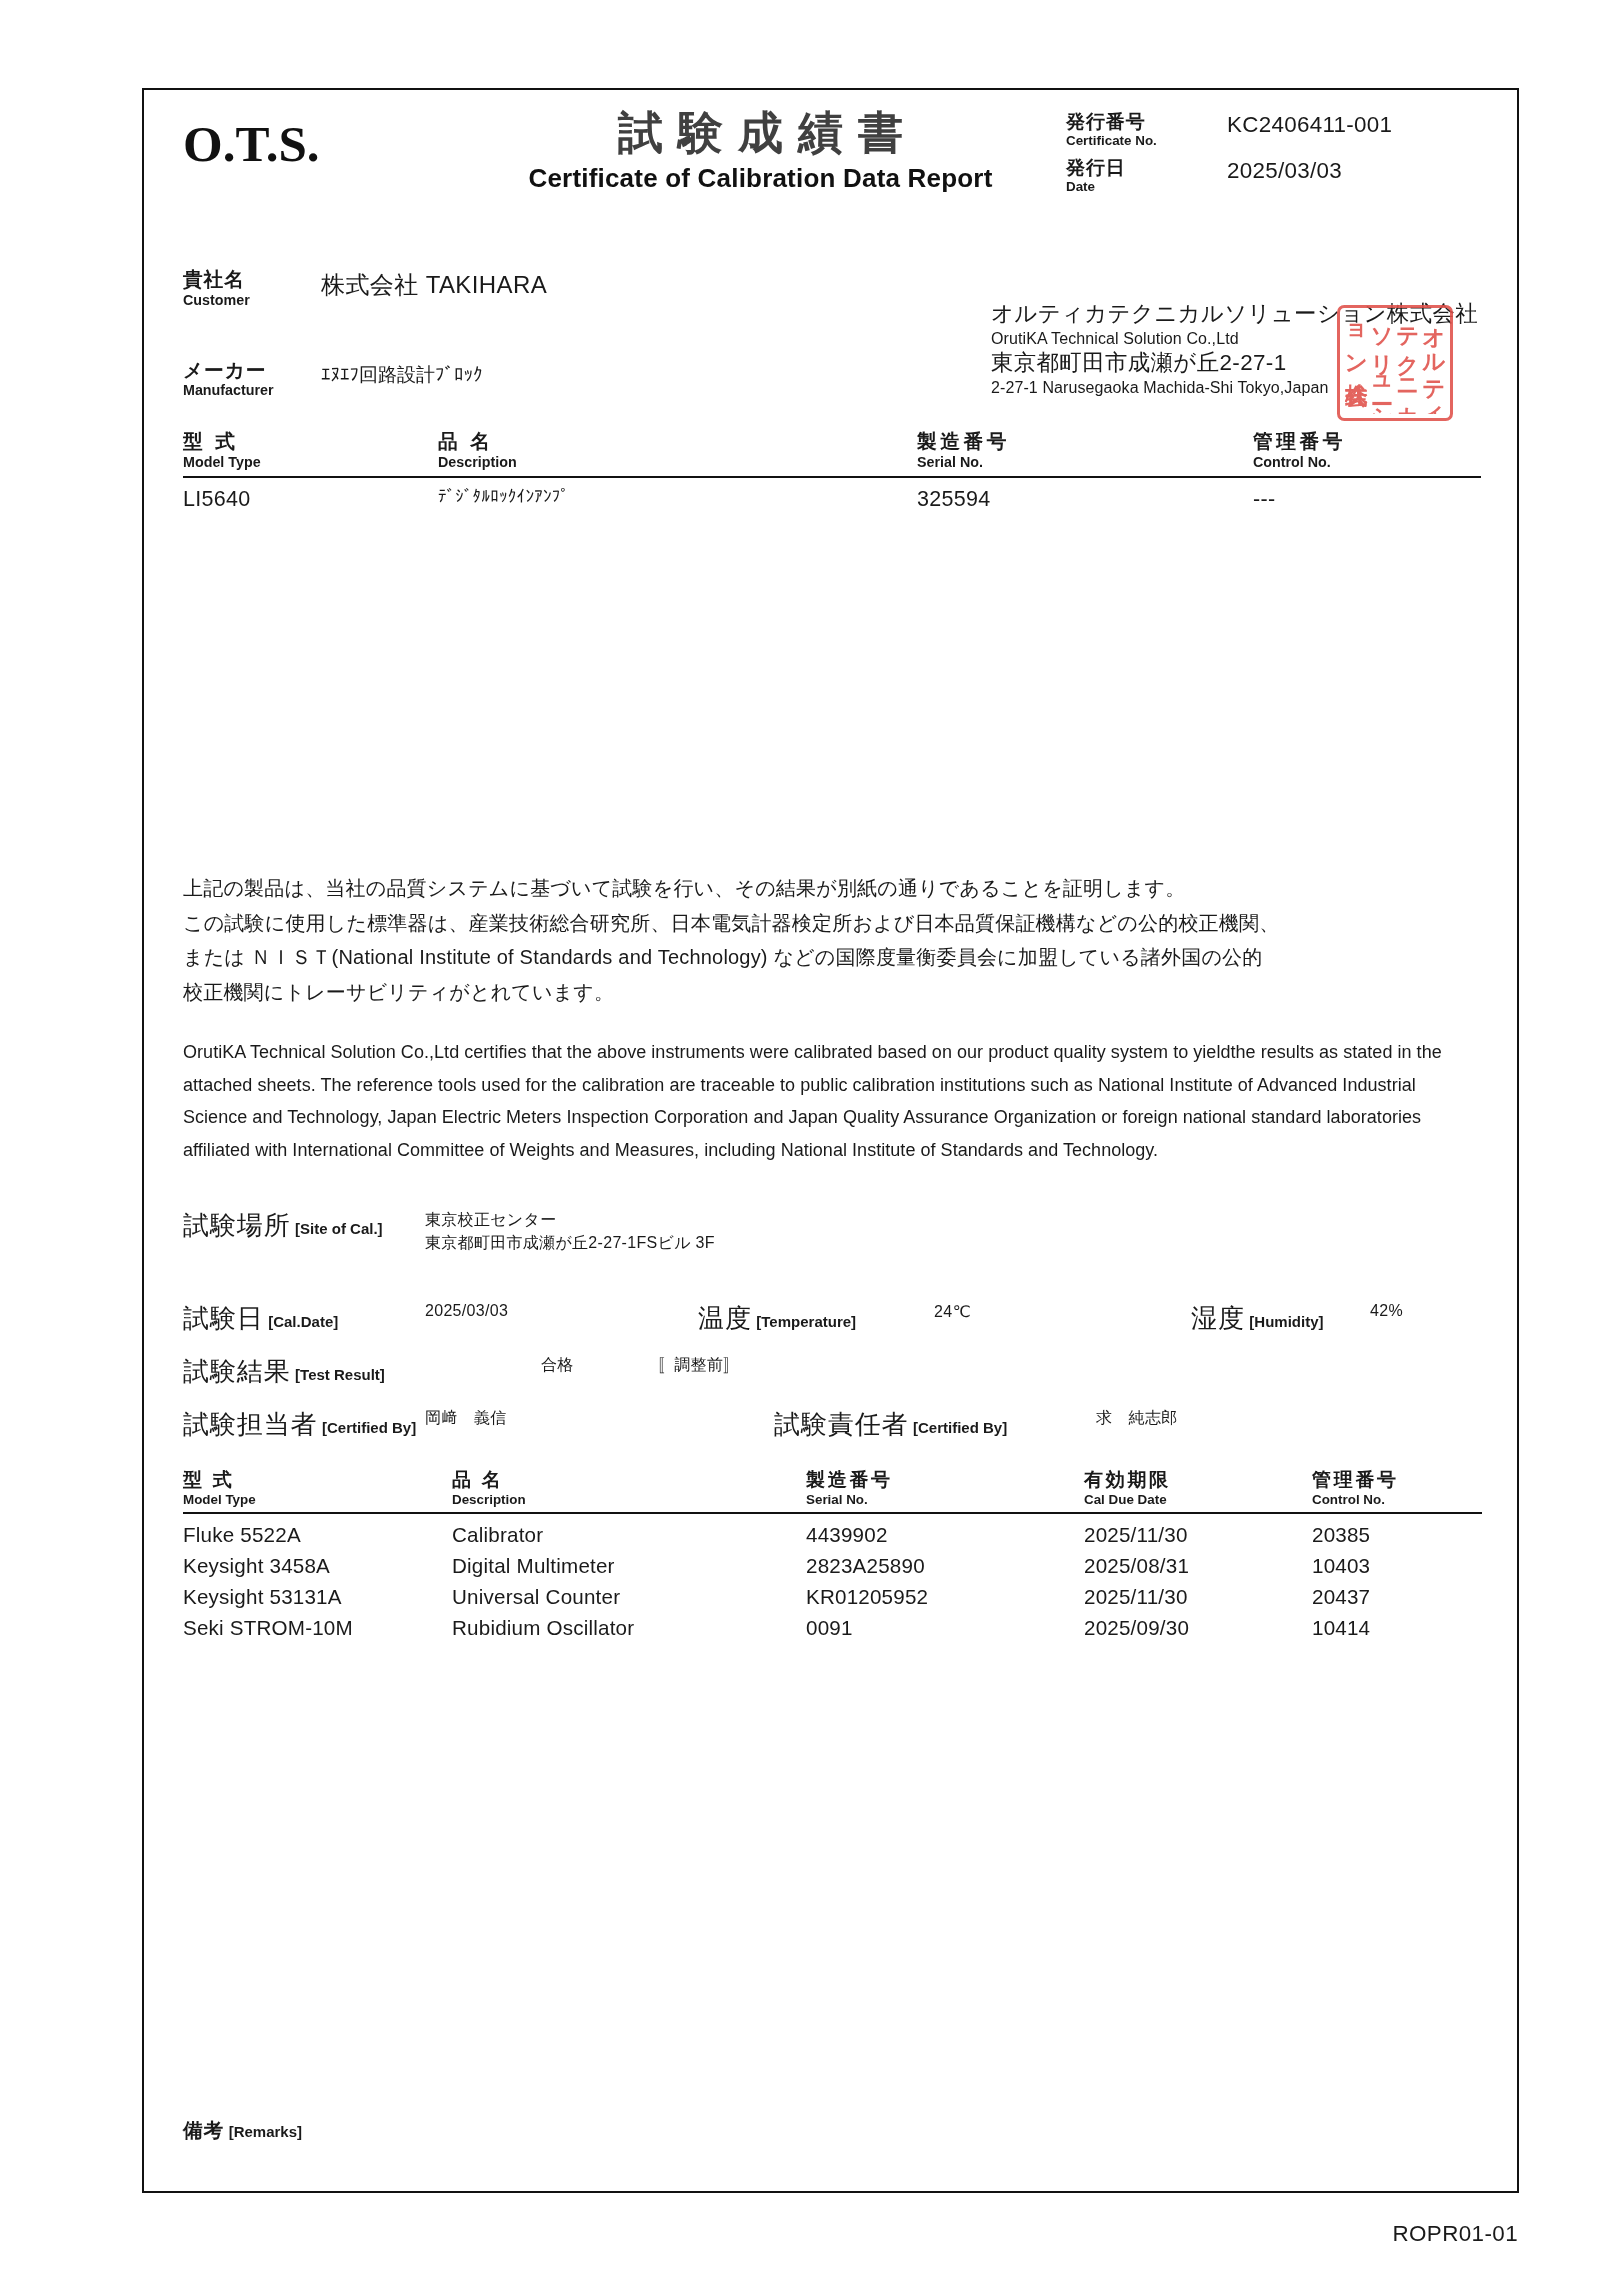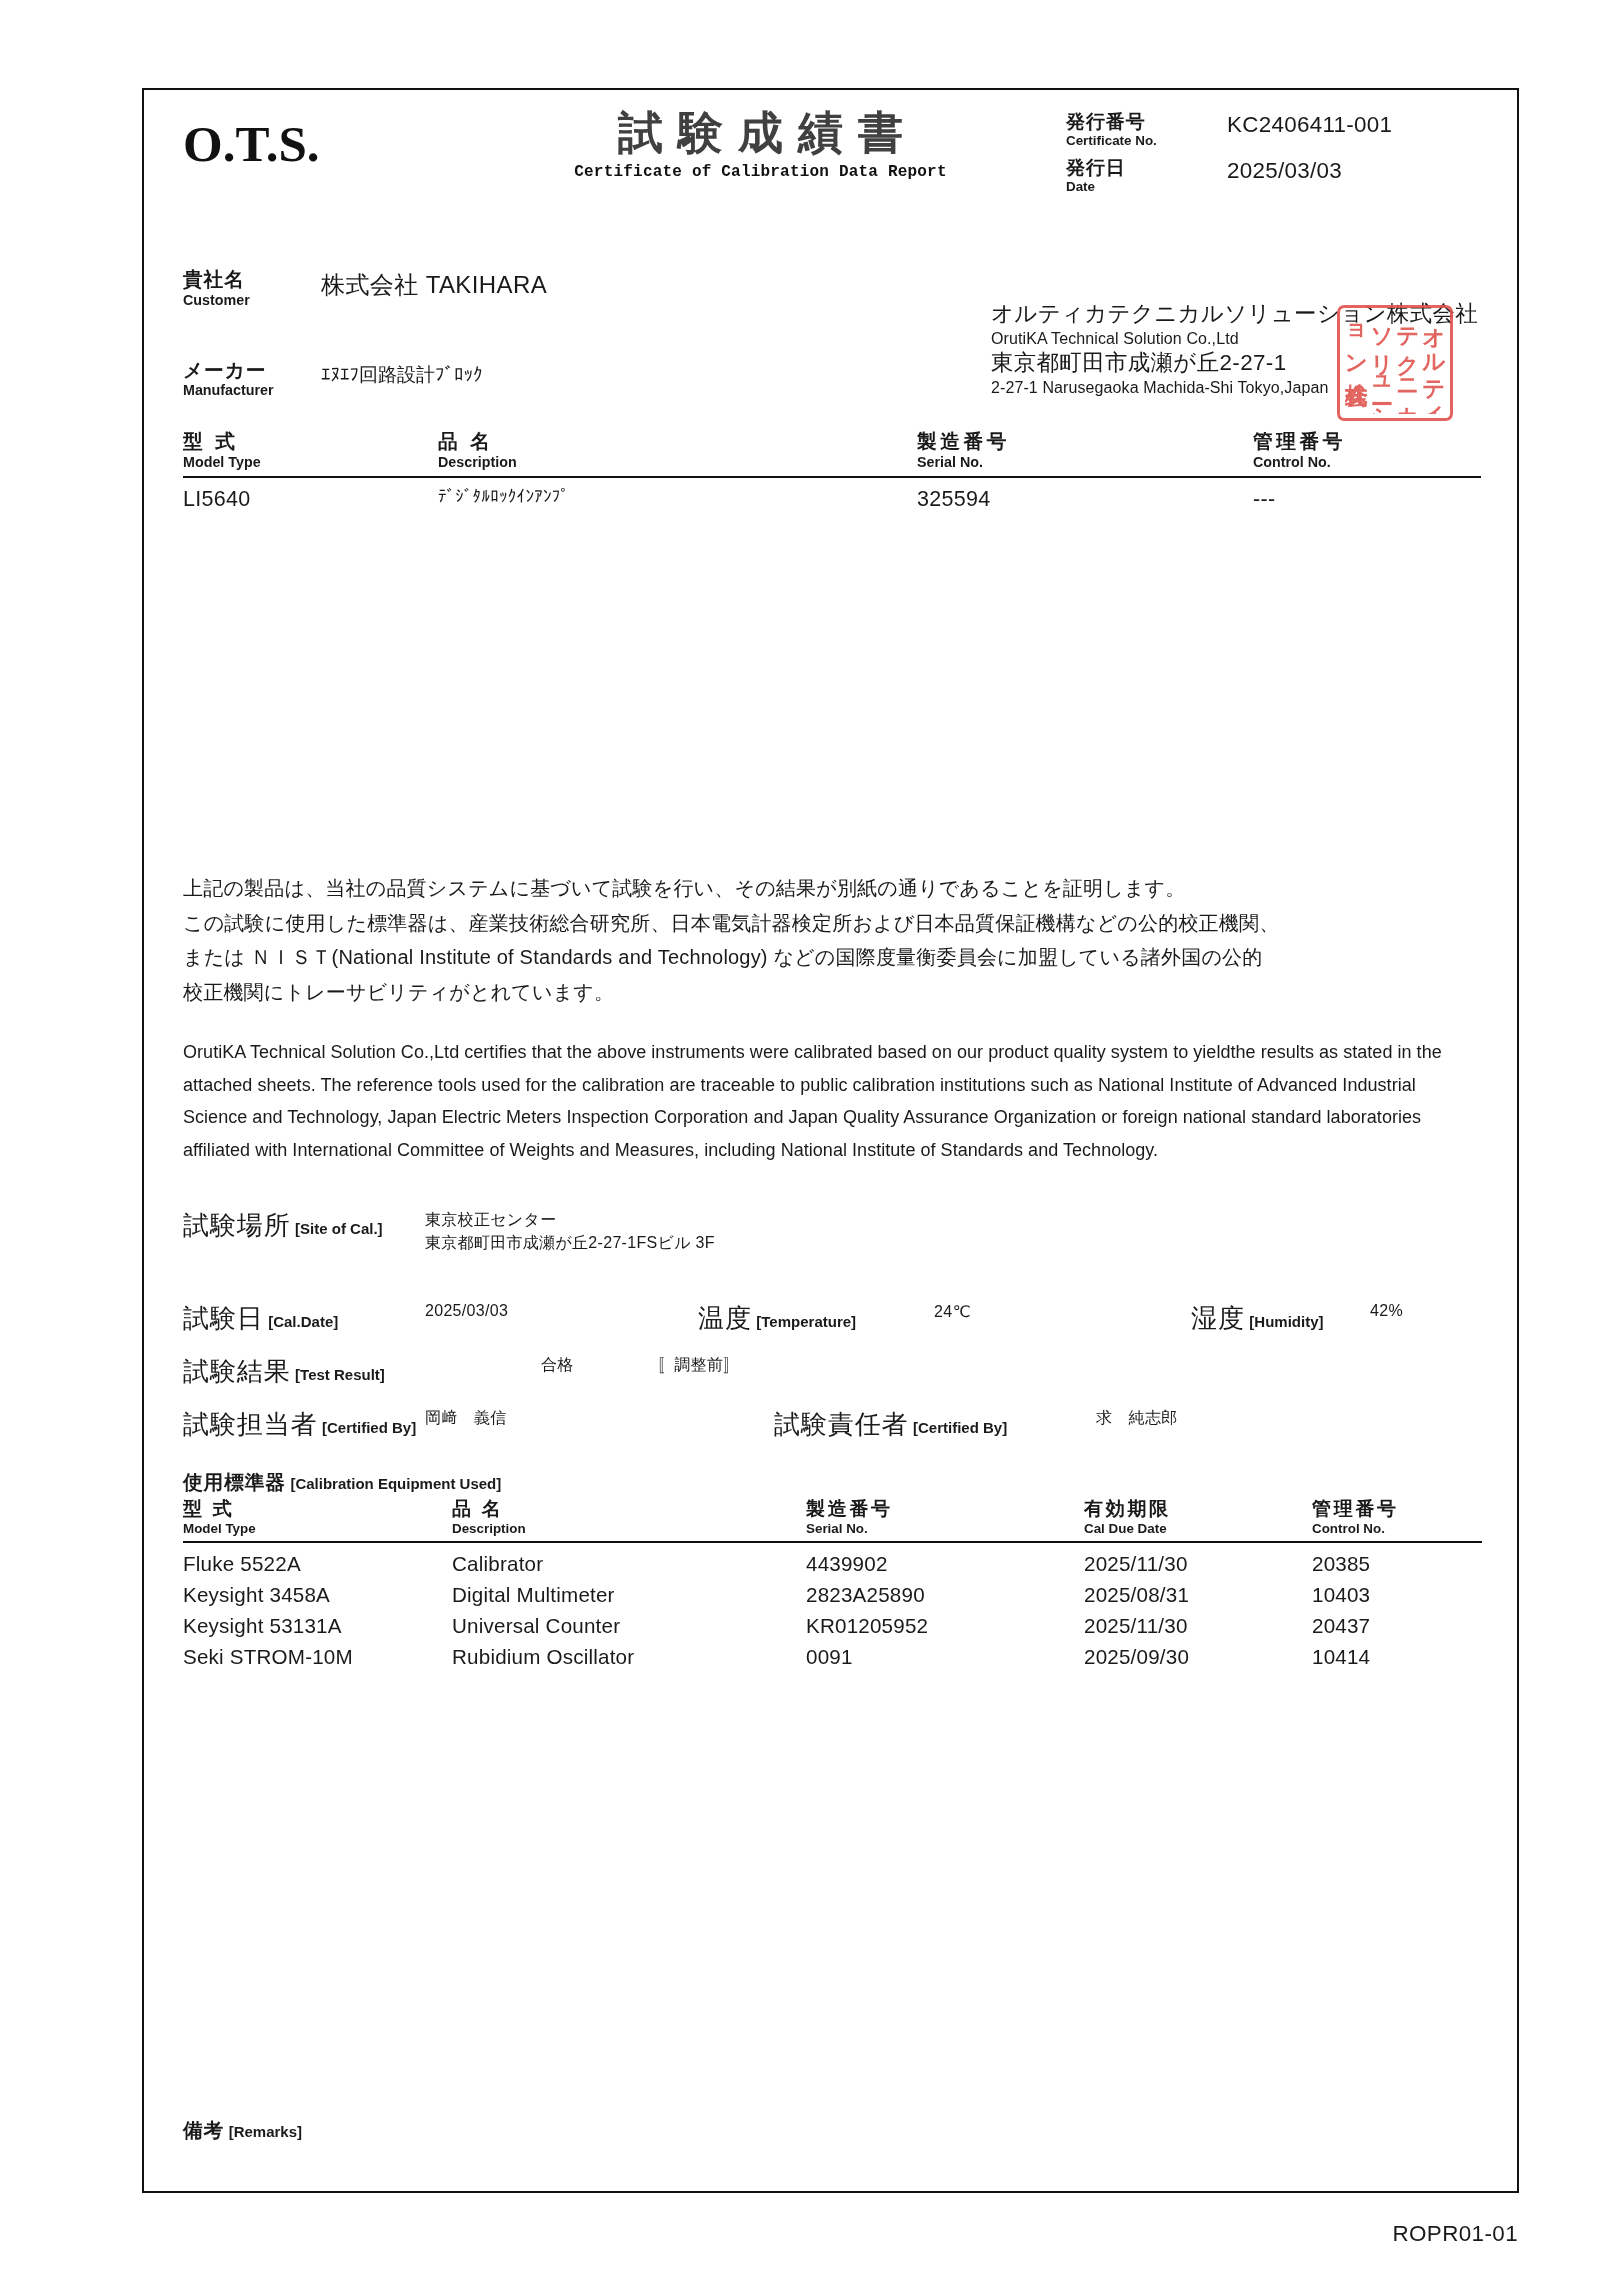--- a/index.html
+++ b/index.html
@@ -61,26 +61,25 @@
   }
   .title-jp {
     font-size: 45px;
     font-weight: bold;
     letter-spacing: 15px;
     color: #404040;
     line-height: 1.18;
     text-indent: 15px;
   }
   .title-en {
-    font-size: 16px;
+    font-size: 26px;
     font-weight: bold;
     color: #111;
     margin-top: 3.6px;
     letter-spacing: 0.2px;
-    font-family: Liberation Mono, monospace;
   }
 
   .cert-meta {
     position: absolute;
     right: 0;
     top: 5.4px;
     width: 412px;
     font-size: 0;
   }
   .cert-row {
@@ -515,23 +514,20 @@
         <span class="d-val pos-i">岡﨑　義信</span>
 
         <span class="d-label pos-j">
           <span class="jp">試験責任者</span><span class="en">[Certified By]</span>
         </span>
         <span class="d-val pos-k">求　純志郎</span>
       </div>
     </div>
 
     <div class="equip">
-      <div class="equip-head">
-        <span class="jp">使用標準器</span><span class="en">[Calibration Equipment Used]</span>
-      </div>
 
       <table class="equip-tbl">
         <colgroup>
           <col style="width:269px">
           <col style="width:354px">
           <col style="width:278px">
           <col style="width:228px">
           <col style="width:170px">
         </colgroup>
         <thead>

